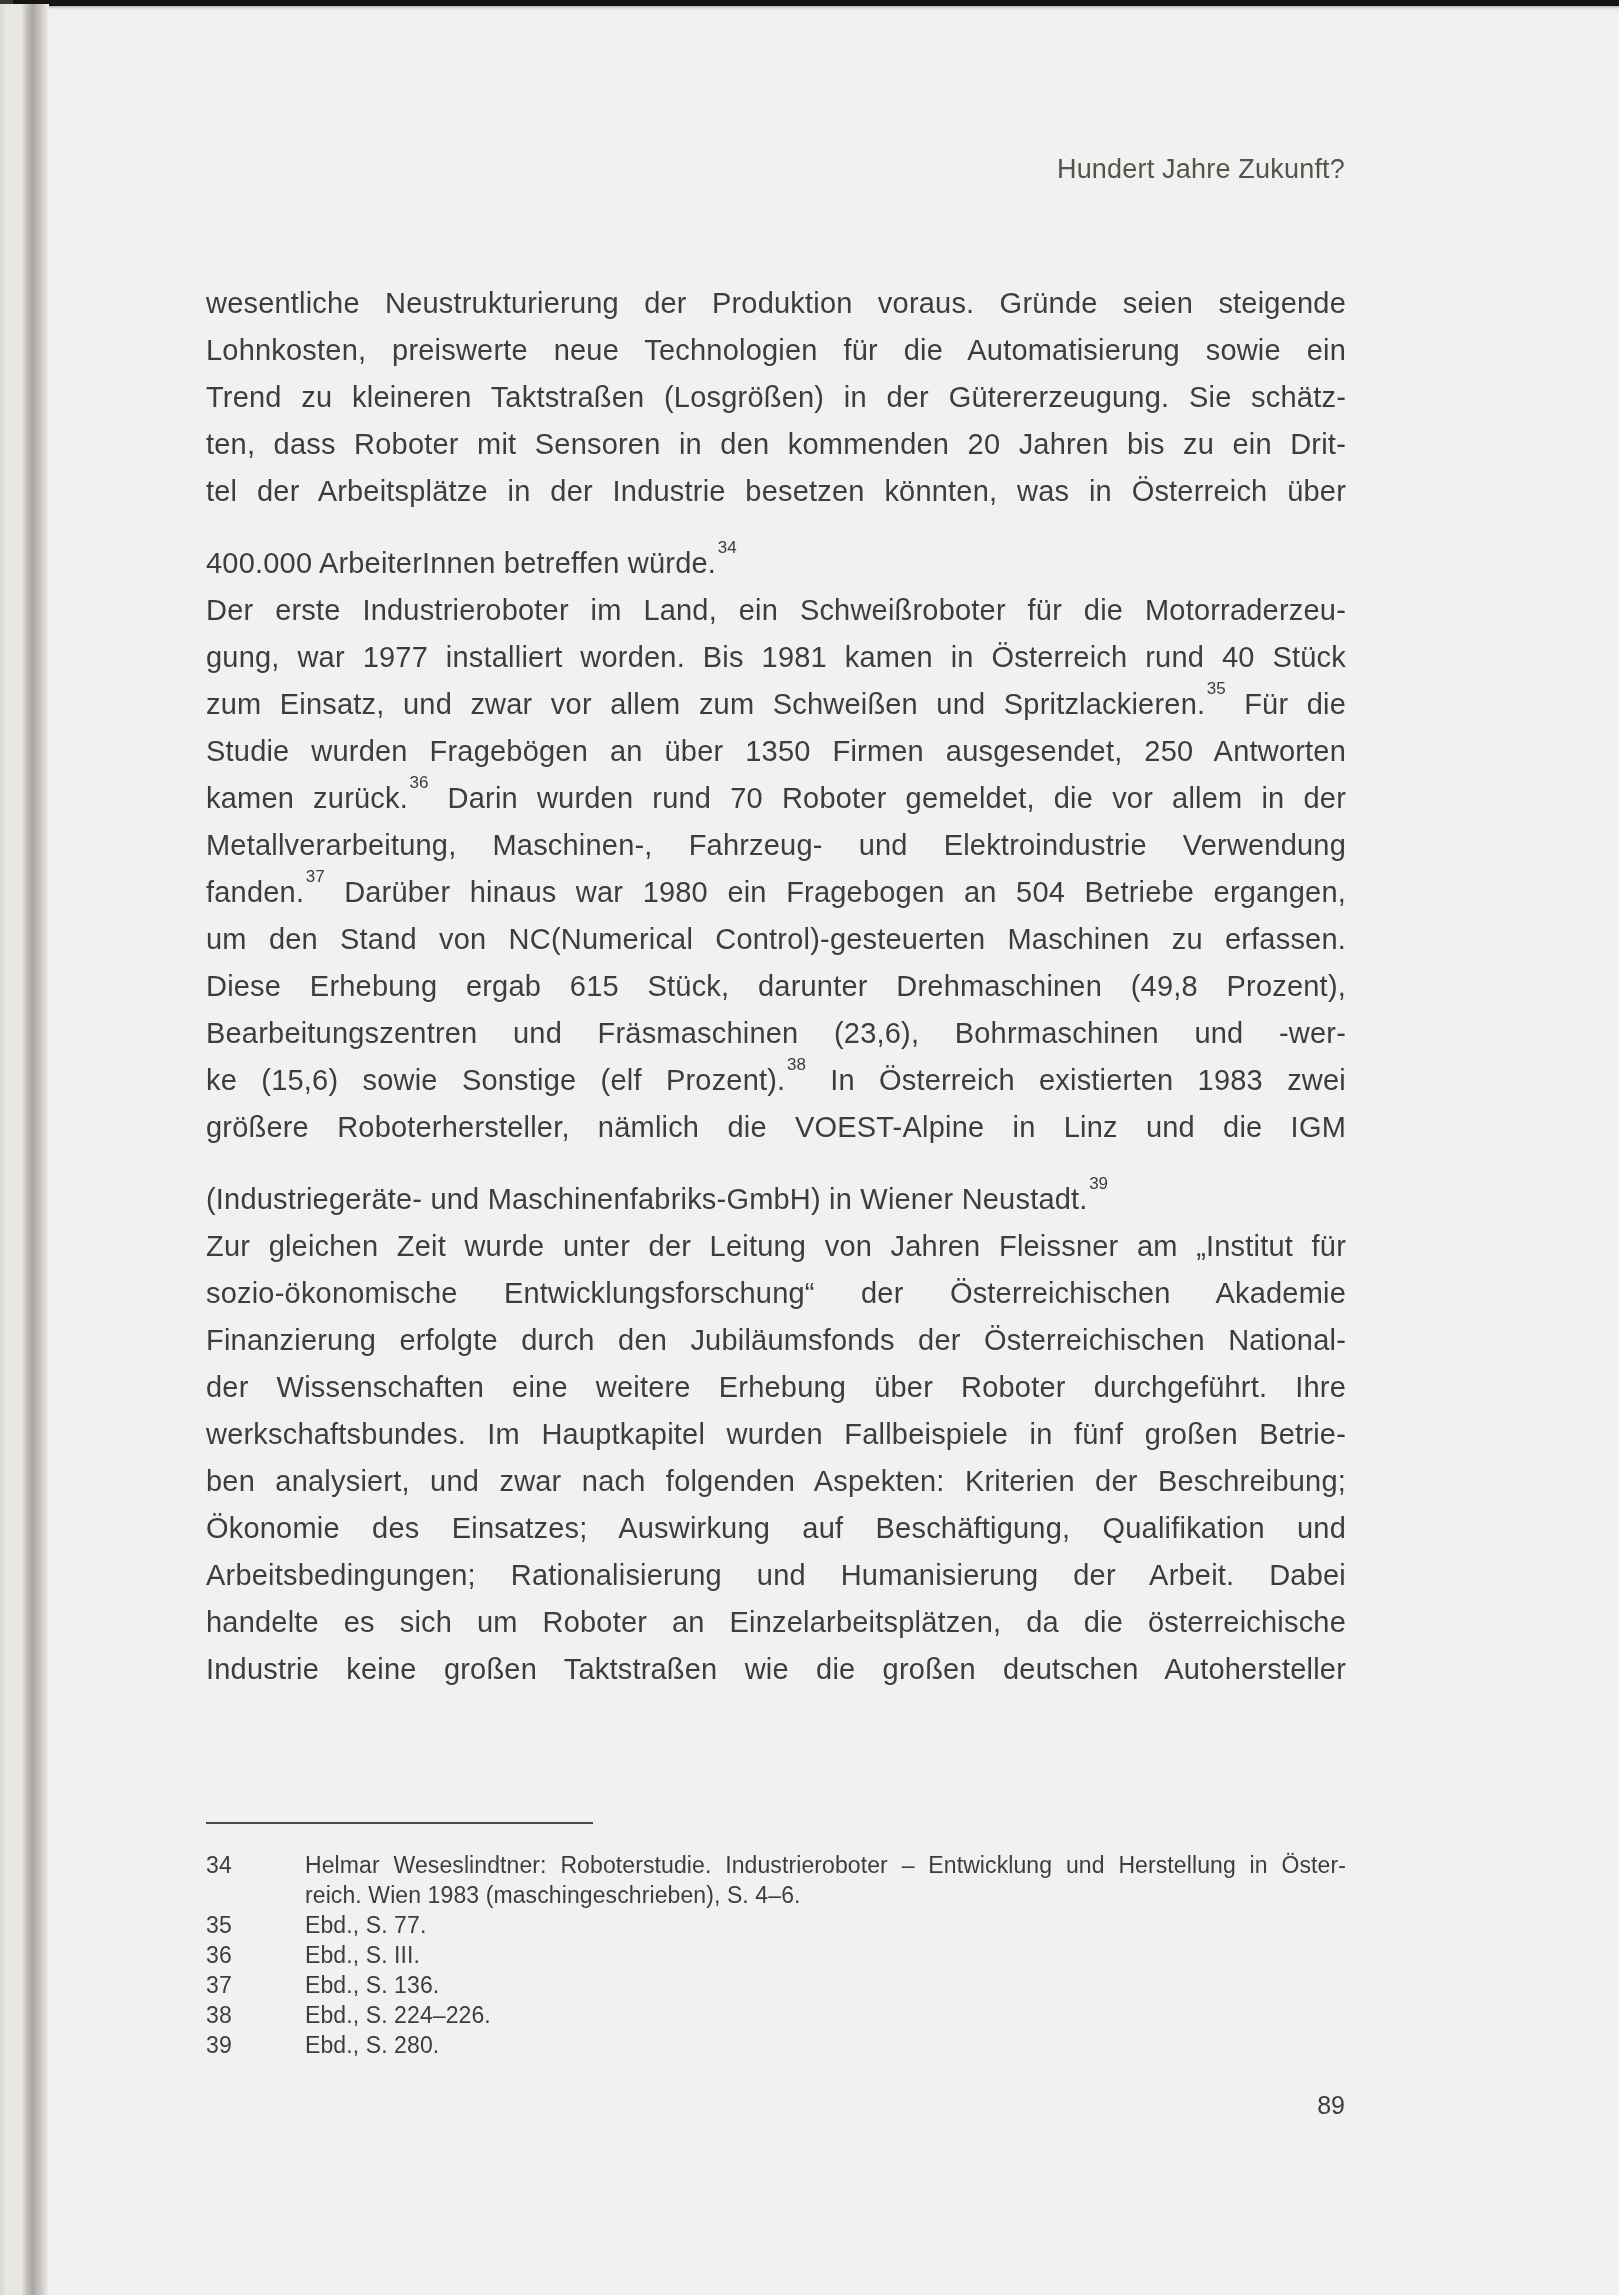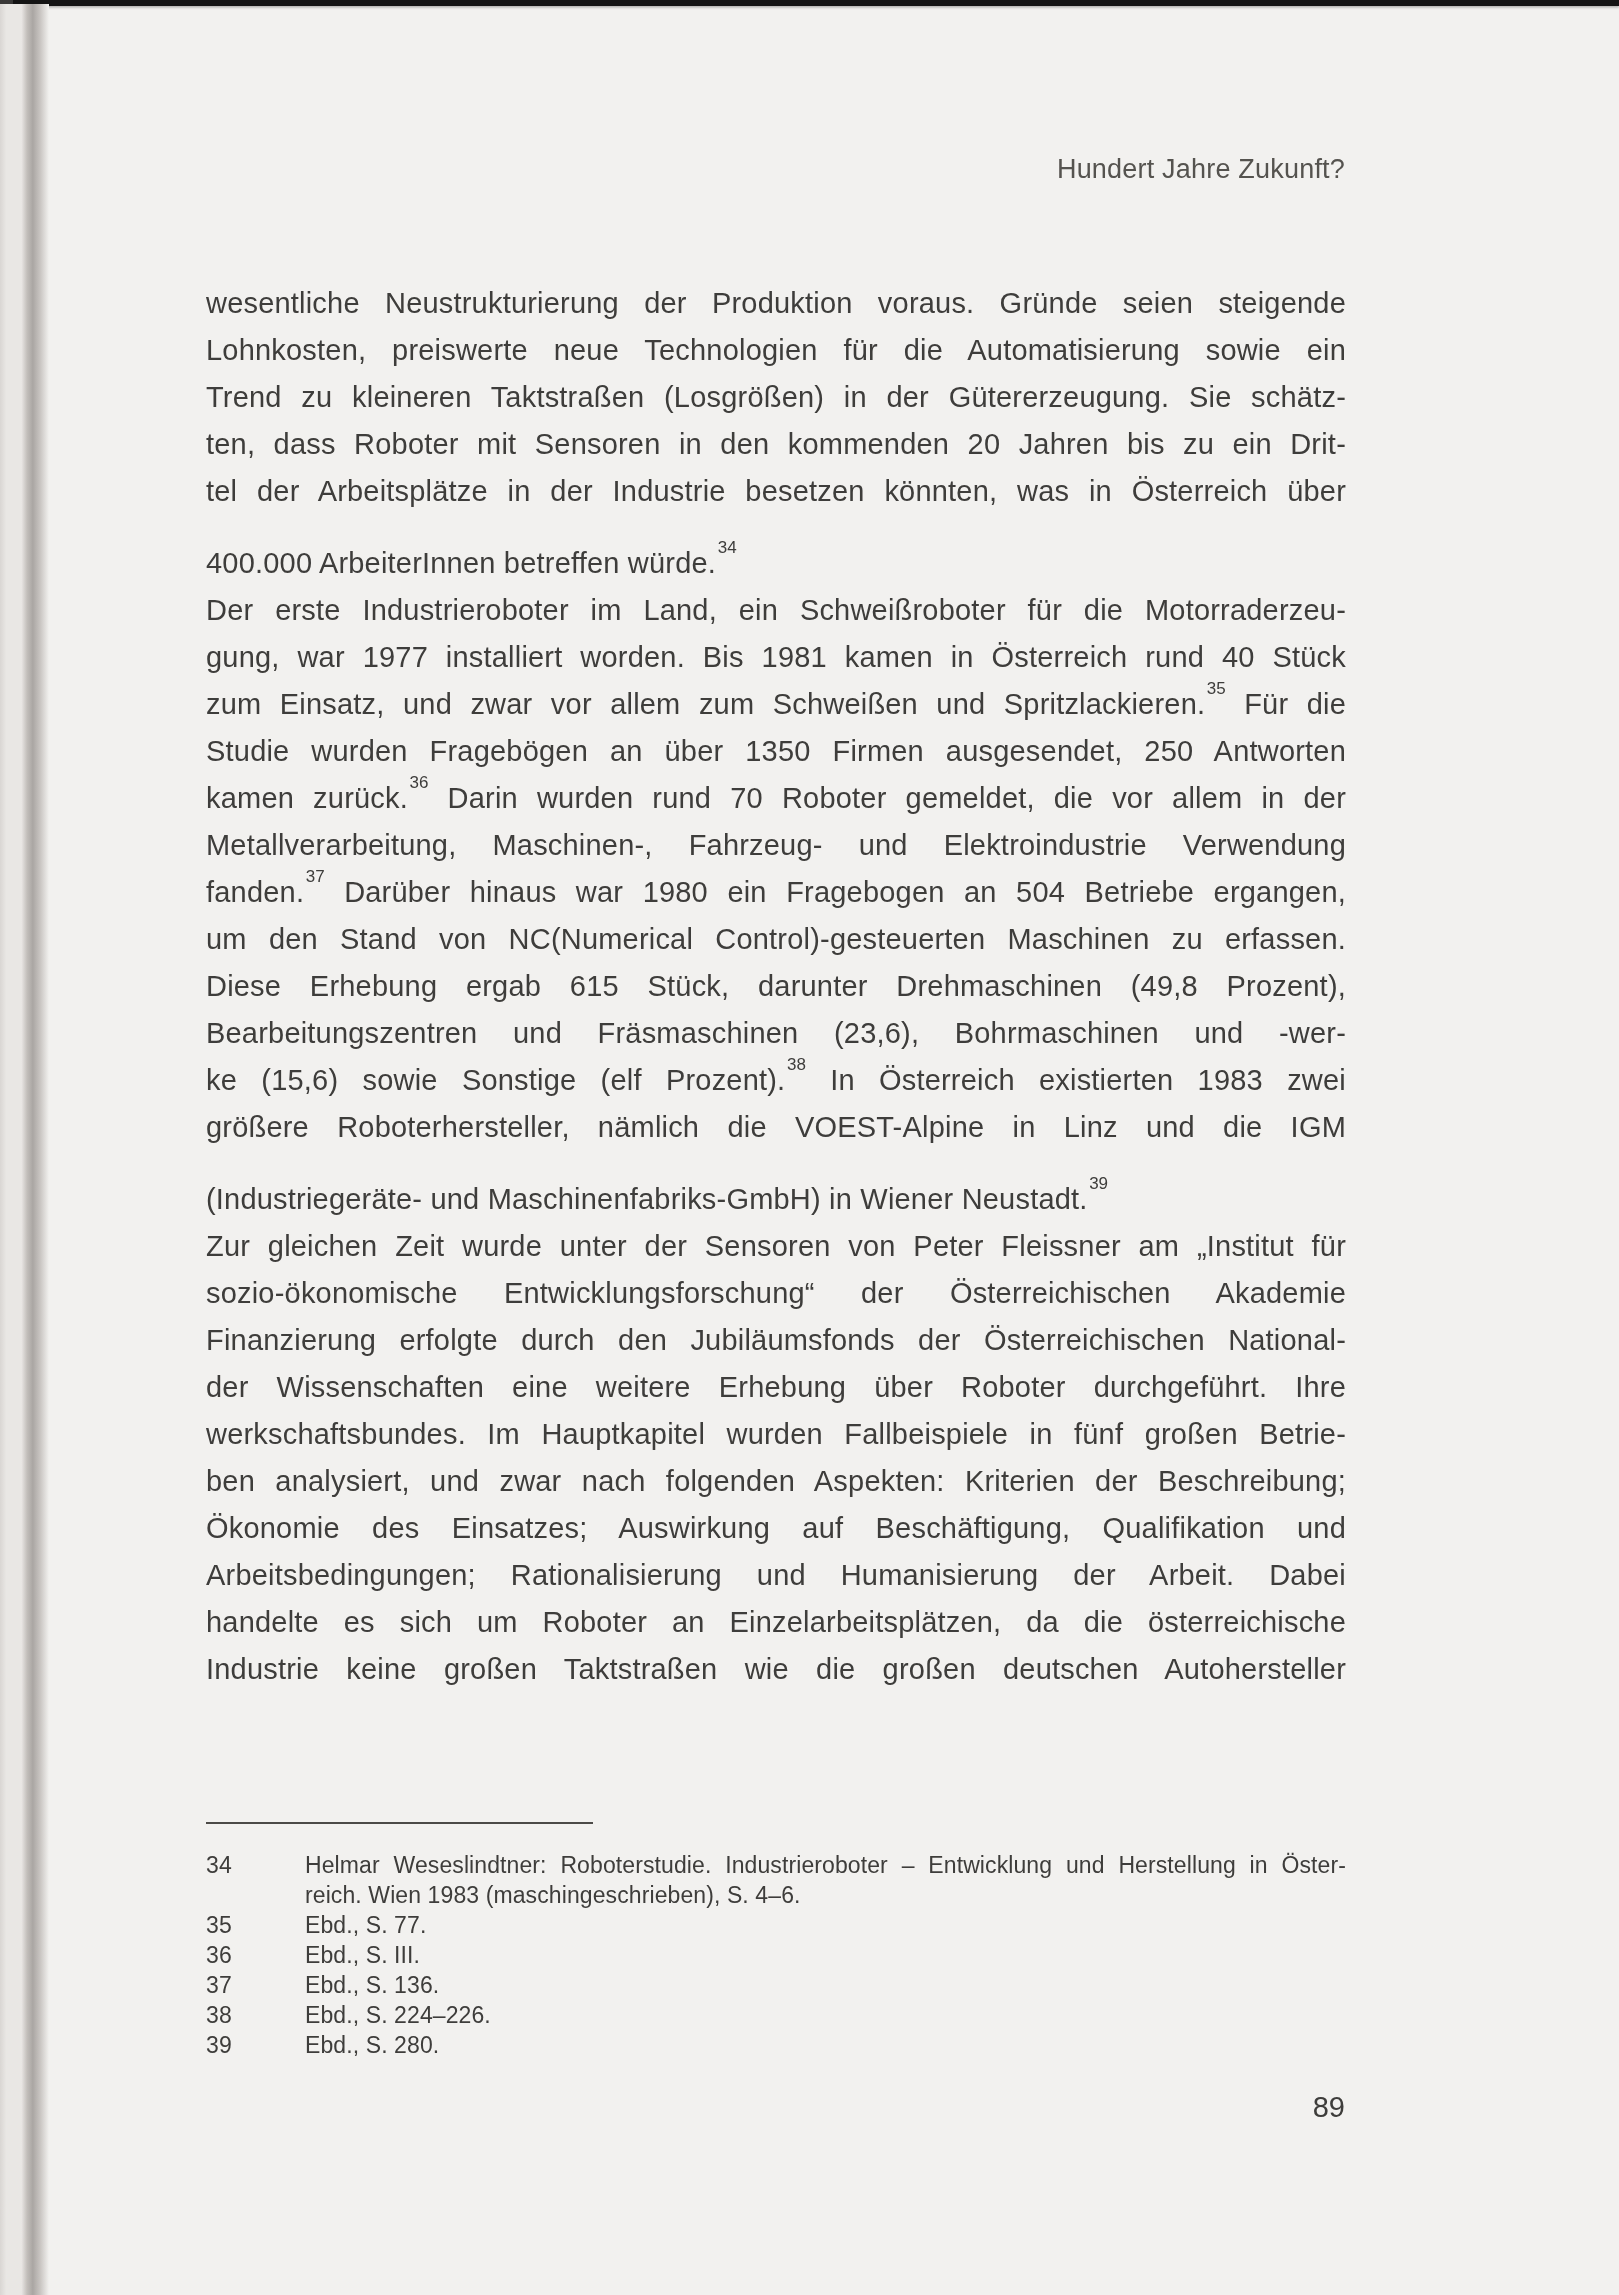--- a/index.html
+++ b/index.html
@@ -67,21 +67,21 @@
     letter-spacing: 0.1px;
   }
   .fn-row { display: flex; }
   .fn-num { flex: 0 0 57px; width: 57px; }
   .fn-text { flex: 1 1 auto; }
   .fn-line { text-align: left; margin-left: 42px; }
   .fn-line.fill { text-align: justify; text-align-last: justify; }
   
   .page-number {
     position: absolute; top: 2091px; right: 274px;
-    font-size: 29px; color: var(--ink, #3e3d3b);
+    font-size: 25px; color: var(--ink, #3e3d3b);
   }
 </style>
 </head>
 <body>
 
 <div id="scan">
   <div class="top-edge-corner"></div>
   <div class="top-edge"></div>
   <div class="left-page-edge"></div>
   <div class="gutter-shadow"></div>
@@ -106,21 +106,21 @@
         <div class="bodyline">Metallverarbeitung, Maschinen-, Fahrzeug- und Elektroindustrie Verwendung</div>
         <div class="bodyline">fanden.<sup>37</sup> Darüber hinaus war 1980 ein Fragebogen an 504 Betriebe ergangen,</div>
         <div class="bodyline">um den Stand von NC(Numerical Control)-gesteuerten Maschinen zu erfassen.</div>
         <div class="bodyline">Diese Erhebung ergab 615 Stück, darunter Drehmaschinen (49,8 Prozent),</div>
         <div class="bodyline">Bearbeitungszentren und Fräsmaschinen (23,6), Bohrmaschinen und -wer-</div>
         <div class="bodyline">ke (15,6) sowie Sonstige (elf Prozent).<sup>38</sup> In Österreich existierten 1983 zwei</div>
         <div class="bodyline">größere Roboterhersteller, nämlich die VOEST-Alpine in Linz und die IGM</div>
         <div class="bodyline end">(Industriegeräte- und Maschinenfabriks-GmbH) in Wiener Neustadt.<sup>39</sup></div>
       </div>
       <div>
-        <div class="bodyline">Zur gleichen Zeit wurde unter der Sensoren von Peter Fleissner am „Institut für</div>
+        <div class="bodyline">Zur gleichen Zeit wurde unter der Leitung von Jahren Fleissner am „Institut für</div>
         <div class="bodyline">sozio-ökonomische Entwicklungsforschung“ der Österreichischen Akademie</div>
         <div class="bodyline">Finanzierung erfolgte durch den Jubiläumsfonds der Österreichischen National-</div>
         <div class="bodyline">der Wissenschaften eine weitere Erhebung über Roboter durchgeführt. Ihre</div>
         <div class="bodyline">werkschaftsbundes. Im Hauptkapitel wurden Fallbeispiele in fünf großen Betrie-</div>
         <div class="bodyline">ben analysiert, und zwar nach folgenden Aspekten: Kriterien der Beschreibung;</div>
         <div class="bodyline">Ökonomie des Einsatzes; Auswirkung auf Beschäftigung, Qualifikation und</div>
         <div class="bodyline">Arbeitsbedingungen; Rationalisierung und Humanisierung der Arbeit. Dabei</div>
         <div class="bodyline">handelte es sich um Roboter an Einzelarbeitsplätzen, da die österreichische</div>
         <div class="bodyline">Industrie keine großen Taktstraßen wie die großen deutschen Autohersteller</div>
       </div>

